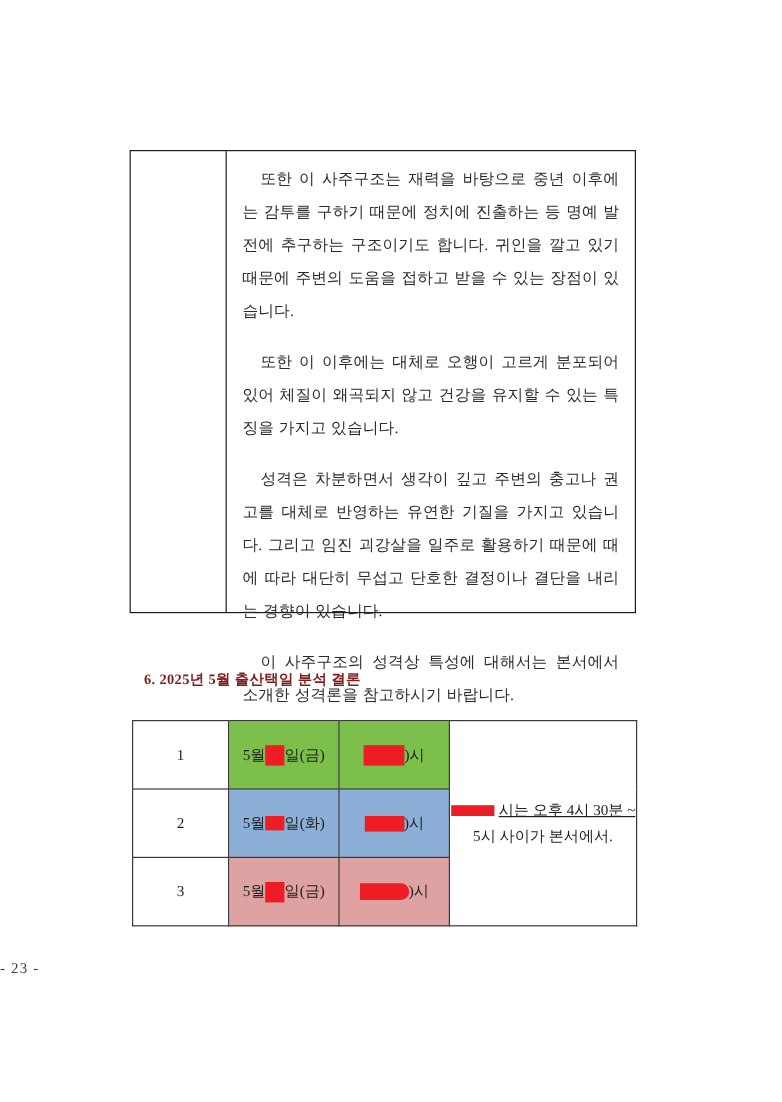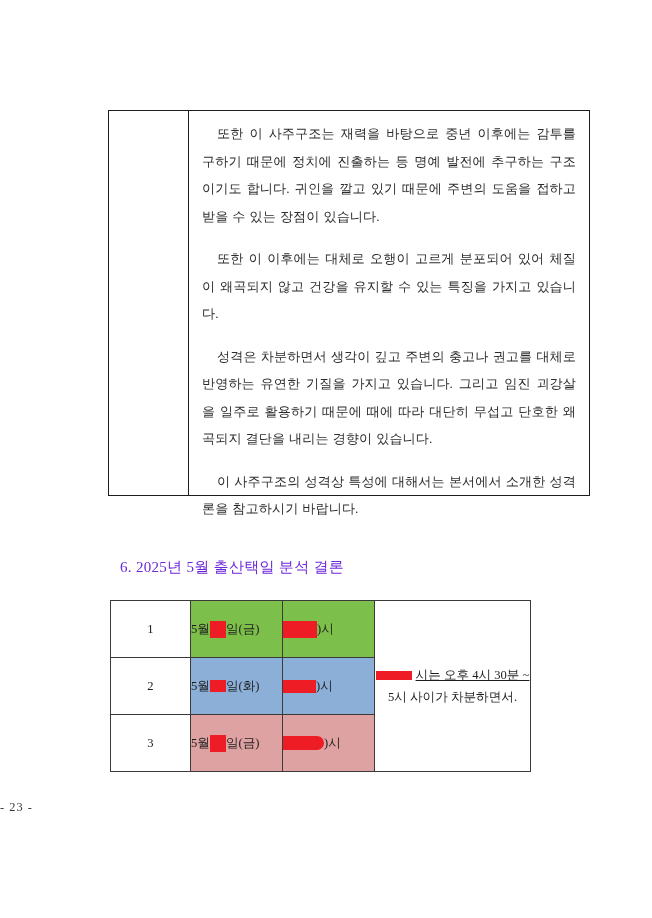--- a/index.html
+++ b/index.html
@@ -18,22 +18,22 @@
 
   .page {
     position: absolute;
     inset: 0;
   }
 
   
   .body-table {
     position: absolute;
     left: 108px;
-    top: 110px;
-    width: 482px;
+    top: 125px;
+    width: 422px;
     height: 386px;
     border: 1.6px solid #1d1d1d;
     box-sizing: border-box;
     display: flex;
   }
   .body-table .gutter-col {
     width: 80px;
     border-right: 1.6px solid #1d1d1d;
     box-sizing: border-box;
     flex: 0 0 80px;
@@ -55,24 +55,24 @@
     word-spacing: 0.6px;
     color: #2b2b2b;
   }
   .para:last-child { margin-bottom: 0; }
 
   
   .section-heading {
     position: absolute;
     left: 120px;
     top: 558px;
-    font-size: 15px;
-    font-weight: normal;
+    font-size: 12px;
+    font-weight: bold;
     letter-spacing: 0.3px;
-    color: #6d28d9;
+    color: #7f1d1d;
     white-space: nowrap;
   }
 
   
   .concl-table {
     position: absolute;
     left: 110px;
     top: 600px;
     width: 420px;
     border-collapse: collapse;
@@ -88,20 +88,21 @@
     padding: 0;
   }
   .col-idx   { width: 80px; }
   .col-date  { width: 92px; }
   .col-time  { width: 92px; }
   .col-note  { width: 156px; }
 
   .cell-inner {
     display: flex;
     align-items: center;
+    justify-content: center;
     gap: 0px;
     white-space: nowrap;
   }
 
   .note-cell {
     font-size: 12.4px;
     line-height: 22px;
     padding: 4px 8px;
     text-align: center;
   }
@@ -144,21 +145,21 @@
 </head>
 <body>
 
 <div class="page">
 
   <div class="body-table">
     <div class="gutter-col"></div>
     <div class="text-col">
       <p class="para">또한 이 사주구조는 재력을 바탕으로 중년 이후에는 감투를 구하기 때문에 정치에 진출하는 등 명예 발전에 추구하는 구조이기도 합니다. 귀인을 깔고 있기 때문에 주변의 도움을 접하고 받을 수 있는 장점이 있습니다.</p>
       <p class="para">또한 이 이후에는 대체로 오행이 고르게 분포되어 있어 체질이 왜곡되지 않고 건강을 유지할 수 있는 특징을 가지고 있습니다.</p>
-      <p class="para">성격은 차분하면서 생각이 깊고 주변의 충고나 권고를 대체로 반영하는 유연한 기질을 가지고 있습니다. 그리고 임진 괴강살을 일주로 활용하기 때문에 때에 따라 대단히 무섭고 단호한 왜곡되지 결단을 내리는 경향이 있습니다.</p>
+      <p class="para">성격은 차분하면서 생각이 깊고 주변의 충고나 권고를 대체로 반영하는 유연한 기질을 가지고 있습니다. 그리고 임진 괴강살을 일주로 활용하기 때문에 때에 따라 대단히 무섭고 단호한 결정이나 결단을 내리는 경향이 있습니다.</p>
       <p class="para">이 사주구조의 성격상 특성에 대해서는 본서에서 소개한 성격론을 참고하시기 바랍니다.</p>
     </div>
   </div>
 
   <div class="section-heading">6. 2025년 5월 출산택일 분석 결론</div>
 
   <table class="concl-table">
     <colgroup>
       <col class="col-idx">
         <col class="col-date">
@@ -179,21 +180,21 @@
           <span class="cell-inner">
             <span class="redact redact-time-a" style="background: rgb(238, 28, 37);"></span>
               <span>)시</span>
           </span>
         </td>
         <td rowspan="3" class="note-cell" style="border-color: rgb(58, 58, 58);">
           <span class="note-line note-line-1">
             <span class="redact redact-note" style="background: rgb(238, 28, 37);"></span>
               <span>시는 오후 4시 30분 ~</span>
           </span>
-          <span class="note-line">5시 사이가 차분하면서.</span>
+          <span class="note-line">5시 사이가 본서에서.</span>
         </td>
       </tr>
       <tr>
         <td style="border-color: rgb(58, 58, 58);">2</td>
         <td id="date-2" style="background: rgb(140, 175, 216); border-color: rgb(58, 58, 58);">
           <span class="cell-inner">
             <span>5월</span>
               <span class="redact redact-day-thin" style="background: rgb(238, 28, 37);"></span>
               <span>일(화)</span>
           </span>

